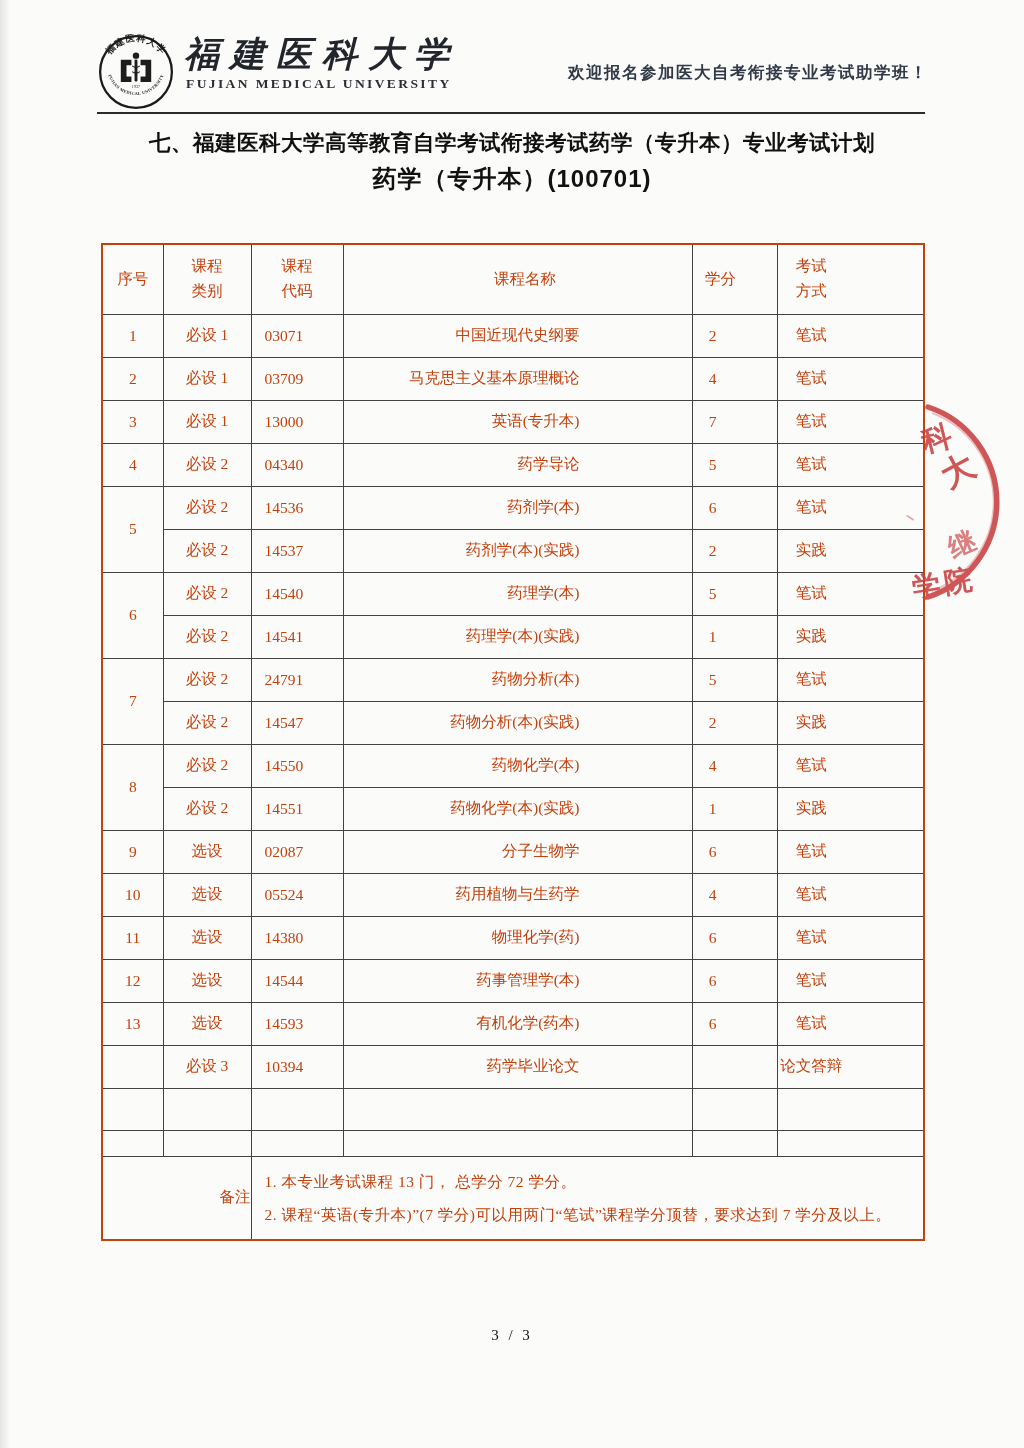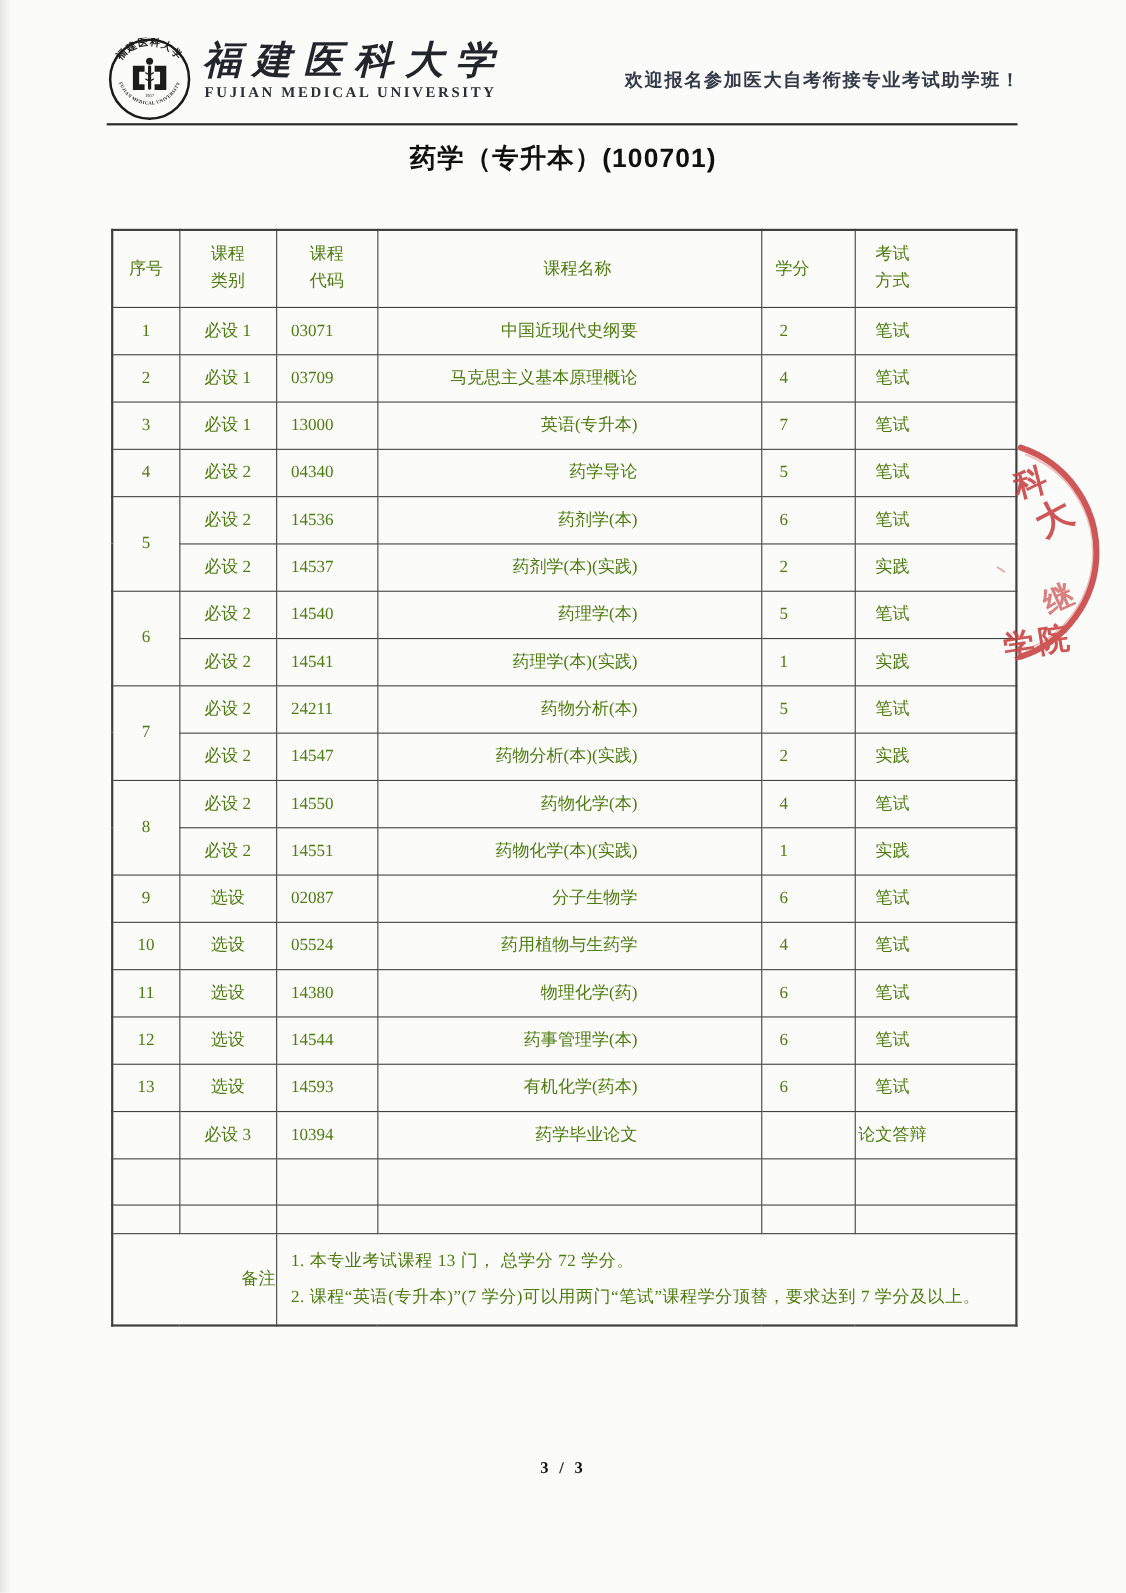--- a/index.html
+++ b/index.html
@@ -37,22 +37,22 @@
 
   
   .doc-title { text-align:center; margin-top:14px; font-family:"Liberation Sans","DejaVu Sans",sans-serif; }
   .doc-title .t1 { font-size:21.5px; font-weight:bold; letter-spacing:.5px; color:#111; }
   .doc-title .t2 { font-size:24px; font-weight:bold; margin-top:6px; letter-spacing:1px; color:#111; }
 
   
   .course-table {
     margin:48px 0 0 101px; width:822px;
     border-collapse:collapse; table-layout:fixed;
-    font-size:15.5px; color:#4d7c0f;
-    border:2px solid #404040;
+    font-size:15.5px; color:#c2410c;
+    border:2px solid #c2410c;
   }
   .course-table th, .course-table td {
     border:1px solid #424242; font-weight:normal; overflow:hidden;
   }
   .course-table thead tr { height:70px; }
   .course-table tbody tr { height:43px; }
   .h-no, .c-no { text-align:center; }
   .h-cat, .c-cat { text-align:center; }
   .h-cat div, .h-code div, .h-method div { line-height:1.6; }
   .h-code { text-align:center; }
@@ -69,21 +69,21 @@
 
   
   .stamp-box {
     position:absolute; top:397px; right:0; width:132px; height:218px;
     overflow:hidden; pointer-events:none; z-index:4;
   }
 
   
   .page-footer {
     position:absolute; top:1327px; left:0; width:100%;
-    text-align:center; font-size:15px; font-weight:bold; letter-spacing:3px; color:#111;
+    text-align:center; font-size:15px; font-weight:normal; letter-spacing:3px; color:#111;
   }
 </style>
 </head>
 <body>
 
 <div class="doc-header">
   <svg class="seal-logo" viewBox="0 0 100 100">
     <circle cx="50" cy="50" r="47.2" fill="none" stroke="#1b1b1b" stroke-width="3"></circle>
     <defs>
       <path id="arcTop" d="M 11 63 A 41 41 0 1 1 89 63" fill="none"></path>
@@ -106,20 +106,21 @@
   </svg>
   <div class="brand">
     <div class="brand-cn">福建医科大学</div>
     <div class="brand-en">FUJIAN MEDICAL UNIVERSITY</div>
   </div>
   <div class="slogan">欢迎报名参加医大自考衔接专业考试助学班！</div>
 </div>
 <div class="header-rule"></div>
 
 <div class="doc-title">
+  <div class="t1">七、福建医科大学高等教育自学考试衔接考试药学（专升本）专业考试计划</div>
   <div class="t2">药学（专升本）(100701)</div>
 </div>
 
 <table class="course-table">
   <colgroup>
     <col style="width:61px">
       <col style="width:88px">
       <col style="width:92px">
     <col style="width:349px">
       <col style="width:85px">
@@ -203,21 +204,21 @@
       <tr>
         <td class="c-cat">必设 2</td>
         <td class="c-code">14541</td>
         <td class="c-name">药理学(本)(实践)</td>
         <td class="c-credit">1</td>
         <td class="c-method">实践</td>
       </tr>
       <tr>
         <td class="c-no" rowspan="2">7</td>
         <td class="c-cat">必设 2</td>
-        <td class="c-code">24211</td>
+        <td class="c-code">24791</td>
         <td class="c-name">药物分析(本)</td>
         <td class="c-credit">5</td>
         <td class="c-method">笔试</td>
       </tr>
       <tr>
         <td class="c-cat">必设 2</td>
         <td class="c-code">14547</td>
         <td class="c-name">药物分析(本)(实践)</td>
         <td class="c-credit">2</td>
         <td class="c-method">实践</td>

